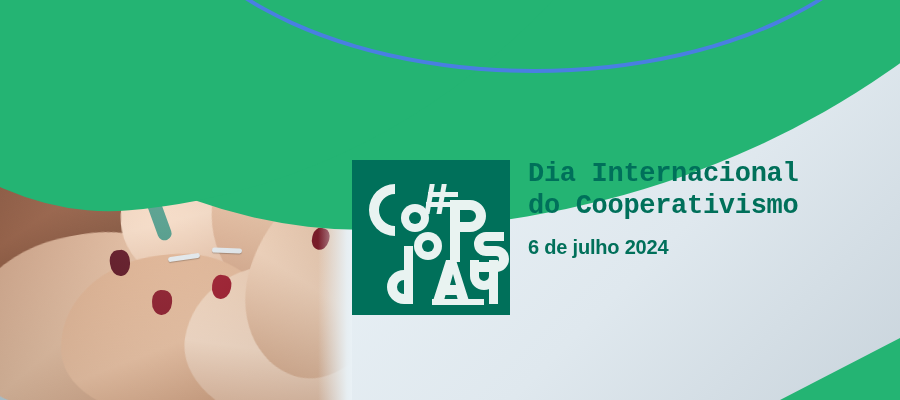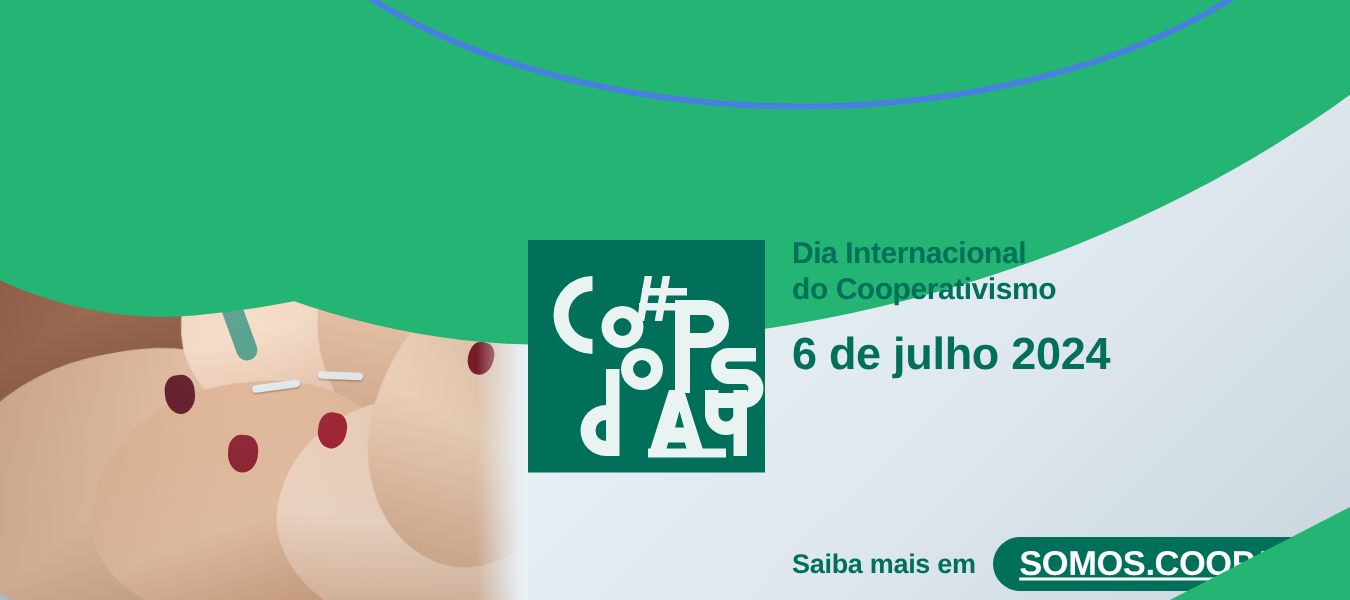--- a/index.html
+++ b/index.html
@@ -115,39 +115,40 @@
     background:#00705a;
   }
   .logoSvg { display:block; width:158px; height:155px; }
 
   
   .copy {
     position:absolute; left:528px; top:158px; width:366px;
   }
   .headline {
     margin:0;
-    font-size:20px;
+    font-size:27px;
     font-weight:bold;
     line-height:1.19;
     letter-spacing:-.3px;
     color:#00705a;
     white-space:pre-line;
+    font-family:Liberation Mono, monospace;
   }
   .subhead {
     margin:8px 0 0 0;
     font-size:23px;
     font-weight:400;
     line-height:1.2;
     letter-spacing:-.2px;
     color:#108a72;
     white-space:pre-line;
   }
   .dateLine {
     margin:14px 0 0 0;
-    font-size:30px;
+    font-size:20px;
     font-weight:bold;
     letter-spacing:-.2px;
     color:#00705a;
   }
 
   
   .cta {
     position:absolute; left:528px; top:358px;
     display:flex; align-items:center; gap:12px;
   }
@@ -243,20 +244,16 @@
       </g>
     </svg>
   </div>
 
   <div class="copy">
     <h1 class="headline">Dia Internacional
 do Cooperativismo</h1>
     <p class="dateLine">6 de julho 2024</p>
   </div>
 
-  <div class="cta">
-    <span class="ctaLabel">Saiba mais em</span>
-    <a class="ctaPill" href="#">SOMOS.COOP.BR</a>
-  </div>
 
   <div class="cornerWedge"></div>
 
 </div>
 
 </body></html>

